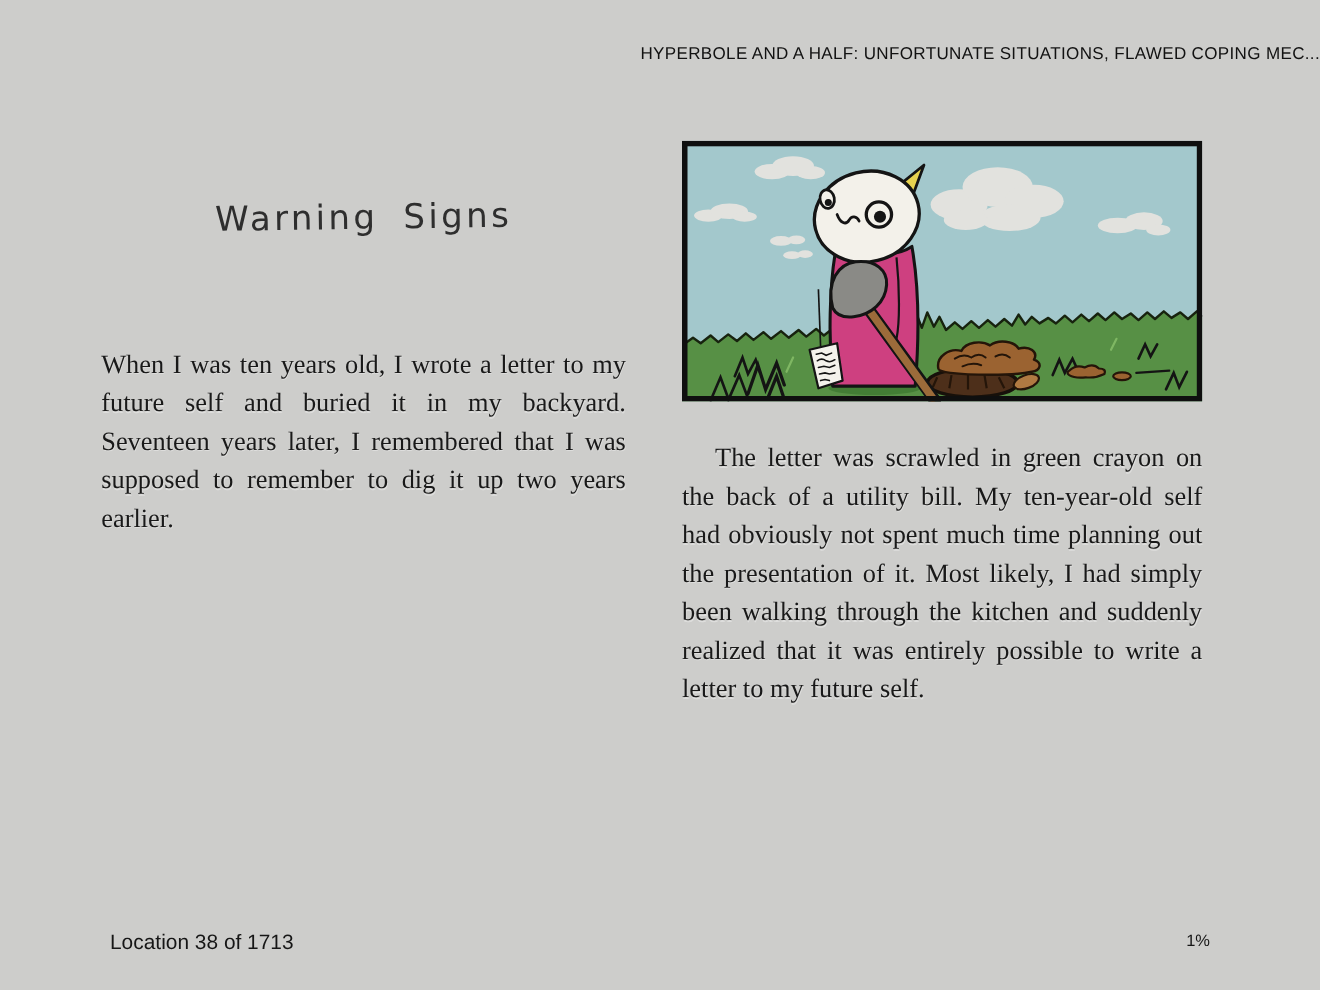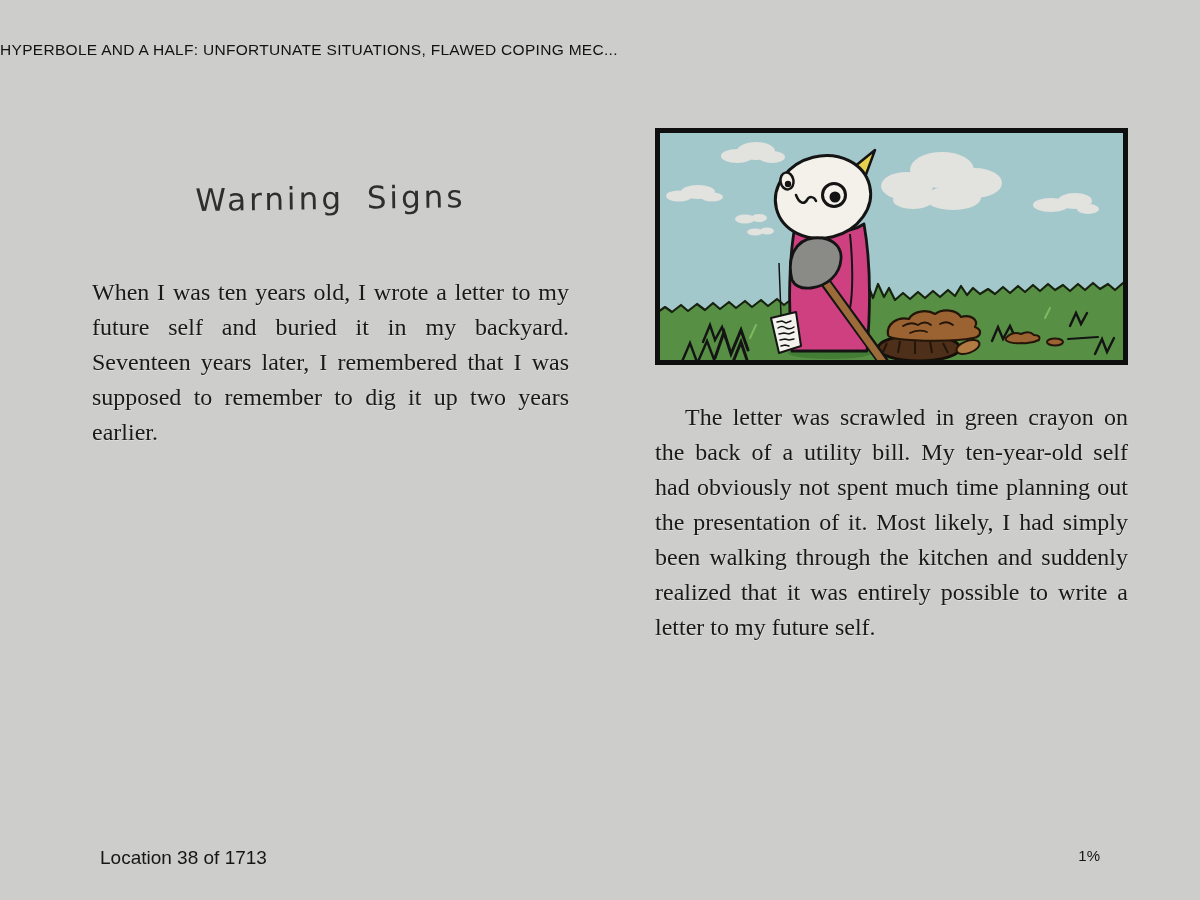--- a/index.html
+++ b/index.html
@@ -3,37 +3,37 @@
 <meta charset="utf-8">
 <style>
   html,body{margin:0;padding:0;}
   body{
     width:1200px;height:900px;position:relative;overflow:hidden;
     background:#cdcdcb;color:#1c1c1c;
     font-family:"Liberation Sans",sans-serif;
   }
   .header-title{
     position:absolute;top:41px;left:0;width:1200px;
-    text-align:left;font-size:15.5px;letter-spacing:.3px;color:#121212;
+    text-align:right;font-size:15.5px;letter-spacing:.3px;color:#121212;
   }
   .col{position:absolute;top:128px;}
   .col-left{left:92px;width:477px;}
-  .col-right{left:655px;width:473px;}
+  .col-right{left:620px;width:473px;}
   .chapter-title{
     margin-top:52px;text-align:center;
     font-family:"DejaVu Sans",sans-serif;
     font-size:31px;letter-spacing:3px;word-spacing:10px;color:#2e2e2e;
     transform:rotate(-0.8deg);
   }
   .body-text{
     font-family:"Liberation Serif","DejaVu Serif",serif;
     font-size:24px;line-height:35px;text-align:justify;margin:0;color:#191919;
     text-shadow:0.5px 1px 0 rgba(255,255,255,0.35);
   }
-  .col-left .body-text.first{margin-top:59px;}
+  .col-left .body-text.first{margin-top:99px;}
   .indent{text-indent:30px;}
   .illustration-frame{width:473px;height:237px;}
   .illustration-frame svg{display:block;}
   .col-right .body-text{margin-top:35px;}
   .footer-left{position:absolute;left:100px;top:847px;font-size:19px;color:#161616;}
   .footer-right{position:absolute;right:100px;top:847px;font-size:15px;color:#161616;text-align:right;}
 </style>
 </head>
 <body>
 

